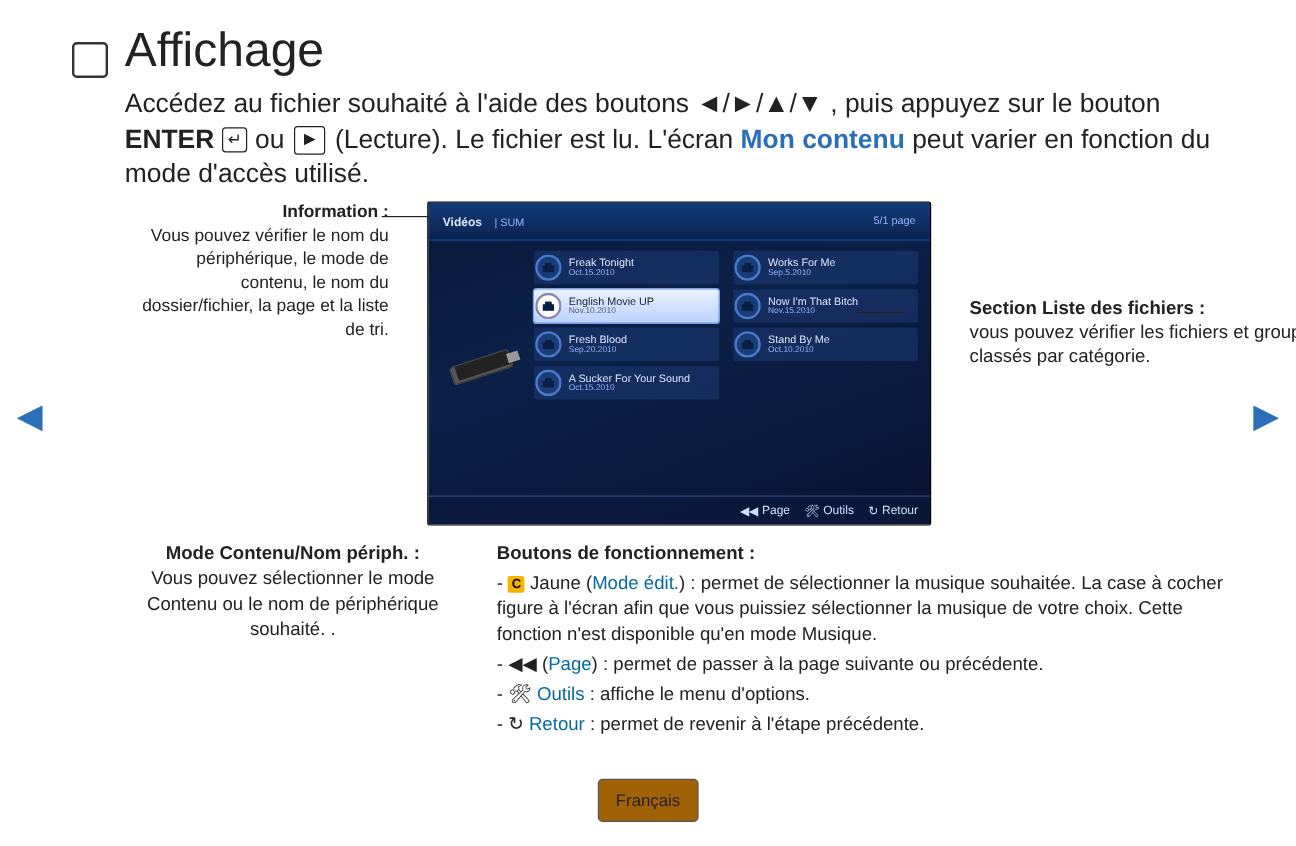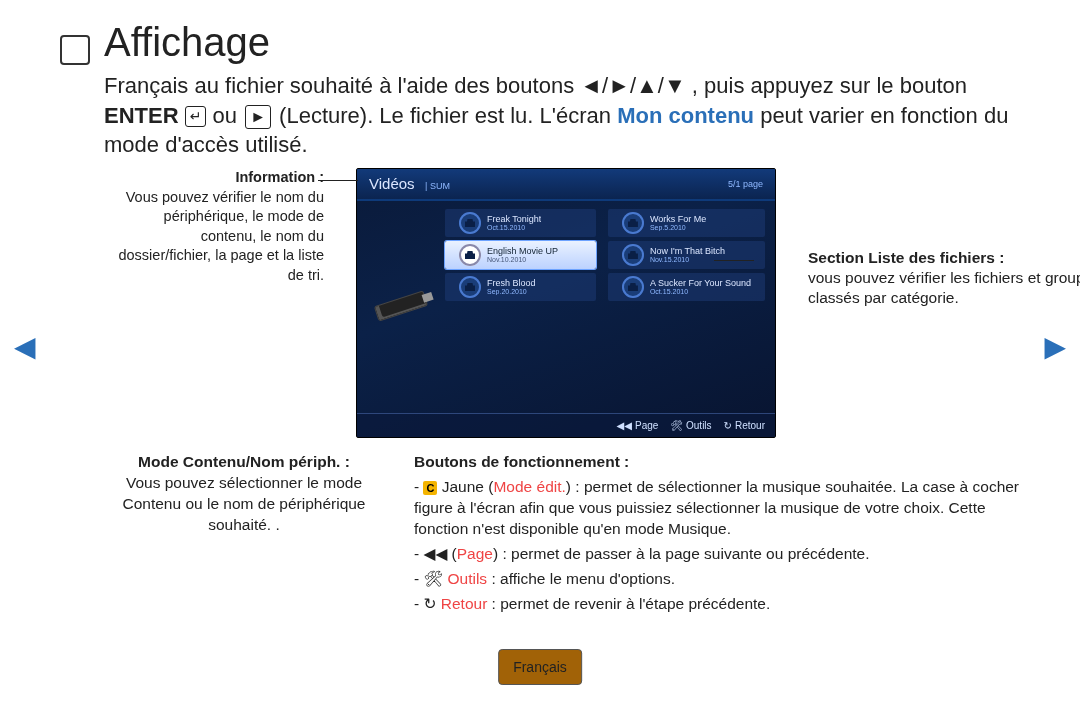--- a/index.html
+++ b/index.html
@@ -60,21 +60,21 @@
     border: 1px solid #000;
     border-radius: 2px;
     color: #dbe6ff;
     overflow: hidden;
   }
   .screen-top {
     display:flex; align-items:center; justify-content:space-between;
     padding:6px 12px; border-bottom:2px solid #0e3a7a;
     background: linear-gradient(180deg,#123a7a,#0b2450);
   }
-  .screen-title { font-weight:normal; font-size:15px; }
+  .screen-title { font-weight:bold; font-size:10px; }
   .screen-sub { font-size:9px; color:#8fb8ff; margin-left:6px; }
   .screen-pg { font-size:9px; color:#8fb8ff; }
   .screen-body { display:flex; height: calc(100% - 58px); }
   .sidecol {
     width: 88px; display:flex; align-items:center; justify-content:center;
   }
   .usb {
     width:50px; height:14px; background:#222; border-radius:2px;
     transform: rotate(-18deg);
     box-shadow: 0 0 0 1px #444, 4px -2px 0 0 #555 inset;
@@ -85,21 +85,21 @@
     background:#999;
   }
   .filegrid {
     flex:1; padding:8px 10px 8px 0;
     display:grid; grid-template-columns: 1fr 1fr; gap:4px 12px;
     align-content:start;
   }
   .fileitem {
     display:flex; gap:6px; align-items:center;
     background: rgba(30,60,120,.5);
-    border-radius:2px; padding:3px 14px; height:28px;
+    border-radius:2px; padding:3px 1px; height:28px;
   }
   .fileitem.sel {
     background: linear-gradient(180deg,#eaf2ff,#bcd2ff);
     color:#123; box-shadow:0 0 0 1px #6da3ff;
   }
   .fileicon {
     width:22px; height:22px; border-radius:50%; background:#1a3d78;
     display:flex; align-items:center; justify-content:center;
     box-shadow: inset 0 0 0 2px #4a7ad0;
   }
@@ -133,42 +133,42 @@
   }
   .below .col1 { text-align:center; }
   .bul { padding-left: 0; margin: 4px 0 0 0; list-style:none; }
   .bul li { margin-bottom: 4px; }
   .bul li::before { content:"- "; }
   .yellow-c {
     display:inline-block; background:#f4b400; color:#000;
     font-size:11px; font-weight:bold; padding:0 3px; border-radius:2px;
     vertical-align:middle; line-height:14px;
   }
-  .col-blue { color:#ef4444; }
+  .col-blue { color:#0369a1; }
 
   .lang-pill {
     position:absolute; bottom:20px; left:50%; transform:translateX(-50%);
     border:1px solid #555; border-radius:4px; padding:9px 14px;
     font-size:14px; background:#a16207;
   }
 </style>
 </head>
 <body>
 
 <div class="nav-left">◀</div>
 <div class="nav-right">▶</div>
 
 <div class="page">
   <div class="title-row">
     <div class="title-box"></div>
     <h1>Affichage</h1>
   </div>
 
   <div class="intro">
-    <span>Français au fichier souhaité à l'aide des boutons </span>
+    <span>Accédez au fichier souhaité à l'aide des boutons </span>
     <span>◄/►/▲/▼</span>
     <span>, puis appuyez sur le bouton </span>
     <span class="kw">ENTER</span>
     <span class="enter-glyph">↵</span>
     <span> ou </span>
     <span class="glyph">►</span>
     <span> (Lecture). Le fichier est lu. L'écran </span>
     <span class="hl">Mon contenu</span>
     <span> peut varier en fonction du mode d'accès utilisé.</span>
   </div>
@@ -218,20 +218,27 @@
               <div class="filetxt">
                 <span class="t1">Now I'm That Bitch</span>
                 <span class="t2">Nov.15.2010</span>
               </div>
             </div>
             <div class="fileitem">
               <div class="fileicon"></div>
               <div class="filetxt">
                 <span class="t1">Fresh Blood</span>
                 <span class="t2">Sep.20.2010</span>
+              </div>
+            </div>
+            <div class="fileitem">
+              <div class="fileicon"></div>
+              <div class="filetxt">
+                <span class="t1">Stand By Me</span>
+                <span class="t2">Oct.10.2010</span>
               </div>
             </div>
             <div class="fileitem">
               <div class="fileicon"></div>
               <div class="filetxt">
                 <span class="t1">A Sucker For Your Sound</span>
                 <span class="t2">Oct.15.2010</span>
               </div>
             </div>
           </div>

